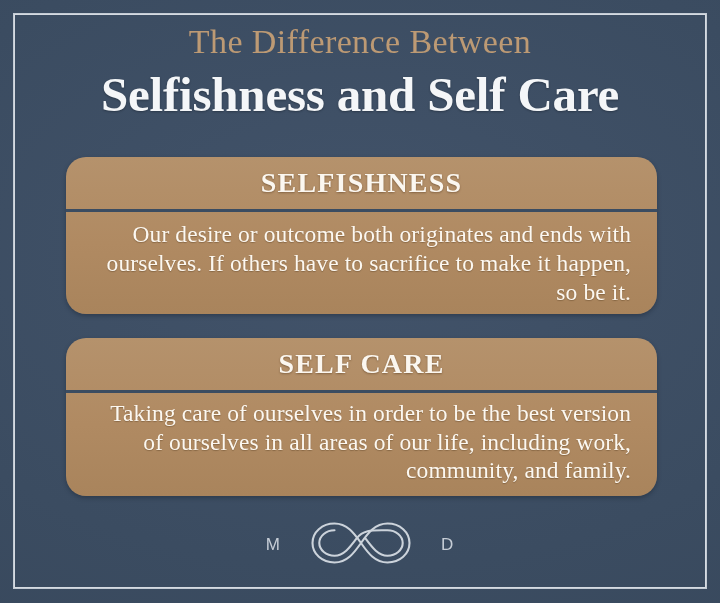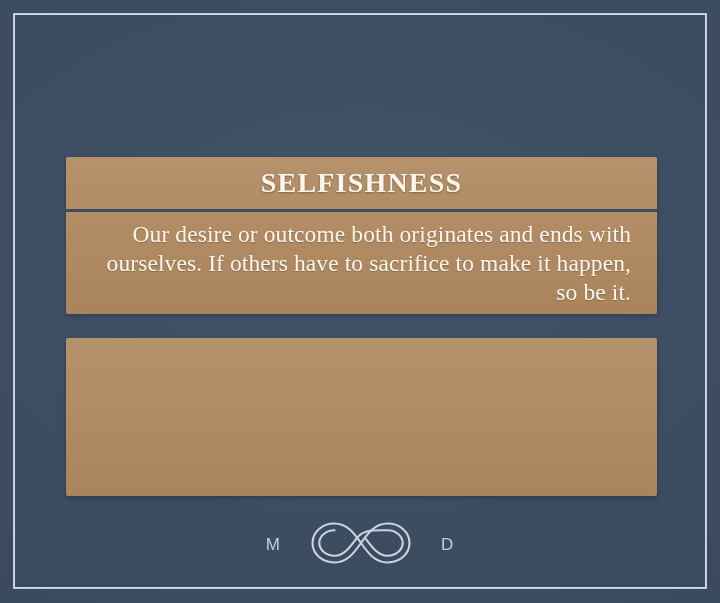--- a/index.html
+++ b/index.html
@@ -73,21 +73,21 @@
     white-space: nowrap;
     margin-top: 4px;
     text-shadow: 0 1px 2px rgba(20,28,40,0.45);
   }
 
   
   .card {
     position: absolute;
     left: 66px;
     width: 591px;
-    border-radius: 2px;
+    border-radius: 20px;
     background: linear-gradient(180deg, #b5926c 0%, #b08a62 55%, #a9845c 100%);
     box-shadow: 0 2px 4px rgba(18,26,38,0.35);
     overflow: hidden;
     box-sizing: border-box;
   }
   .card-a { top: 157px; height: 157px; }
   .card-b { top: 338px; height: 158px; }
 
   .card-head {
     height: 55px;
@@ -152,31 +152,41 @@
   }
 </style>
 </head>
 <body>
 
 <div class="poster">
 
   <div class="frame"></div>
   <div class="frame-inner"></div>
 
+  <div class="header">
+    <div class="eyebrow">The Difference Between</div>
+    <div class="headline">Selfishness and Self Care</div>
+  </div>
 
   <div class="card card-a">
     <div class="card-head">
       <div class="card-head-text">SELFISHNESS</div>
     </div>
     <div class="card-body">
       <div class="card-body-text">Our desire or outcome both originates and ends with ourselves. If others have to sacrifice to make it happen, so be it.</div>
     </div>
   </div>
 
   <div class="card card-b">
+    <div class="card-head">
+      <div class="card-head-text">SELF CARE</div>
+    </div>
+    <div class="card-body">
+      <div class="card-body-text">Taking care of ourselves in order to be the best version of ourselves in all areas of our life, including work, community, and family.</div>
+    </div>
   </div>
 
   <div class="logo">
     <span class="logo-letter">M</span>
 
     <svg class="logo-mark" viewBox="0 0 116 58">
       <g fill="none" stroke="#ccd3db" stroke-width="2.1" stroke-linecap="round" stroke-linejoin="round">
         <path d="M31.5 9.5
                  C 19.0 9.5, 9.5 18.2, 9.5 29
                  C 9.5 39.8, 19.0 48.5, 31.5 48.5

